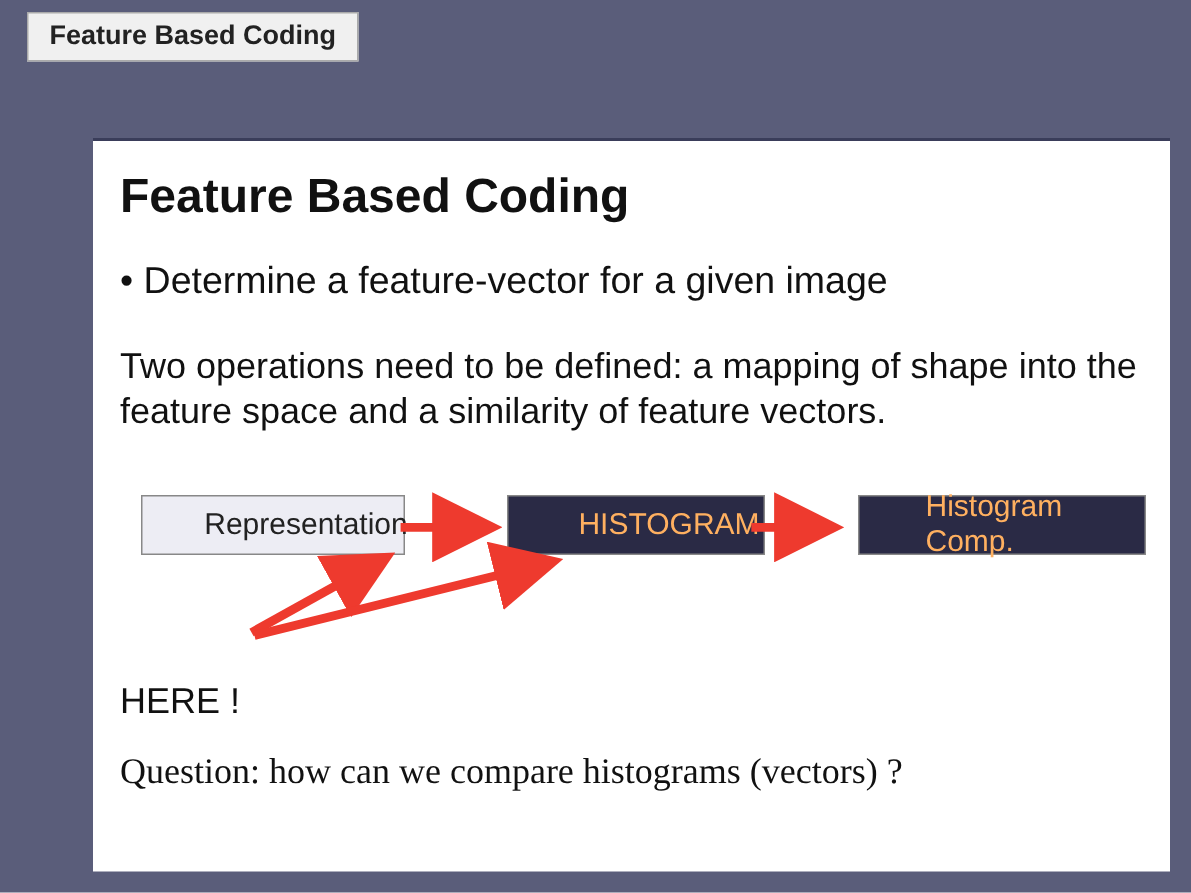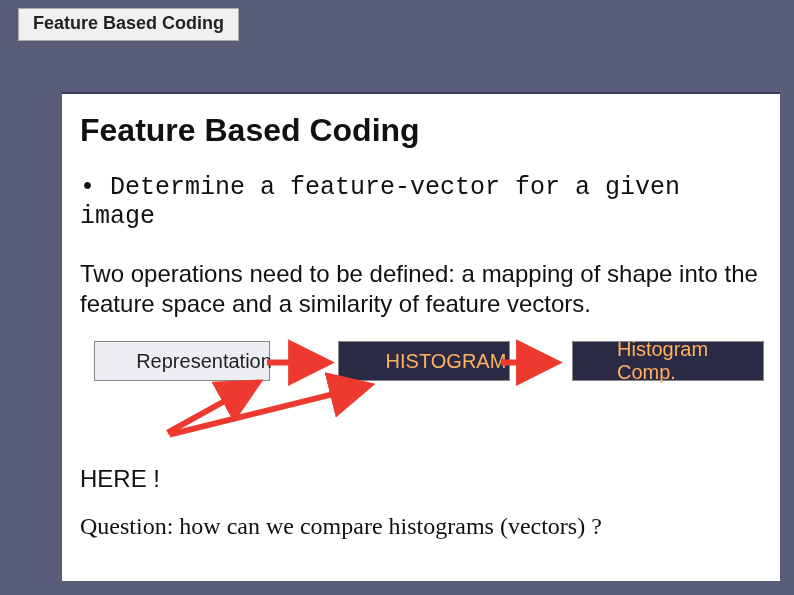--- a/index.html
+++ b/index.html
@@ -35,27 +35,26 @@
   .title {
     font-size: 32px;
     font-weight: bold;
     color: #111;
     margin-bottom: 24px;
   }
   .bullet-row {
     font-size: 25px;
     color: #111;
     margin-bottom: 28px;
-    font-family: Liberation Mono, monospace;
   }
   .para {
     font-size: 24px;
     color: #111;
     line-height: 1.25;
-    margin-bottom: 16px;
+    margin-bottom: 34px;
   }
   .boxes-row {
     position: relative;
     height: 60px;
     margin-top: 10px;
   }
   .box {
     position: absolute;
     top: 6px;
     height: 40px;

